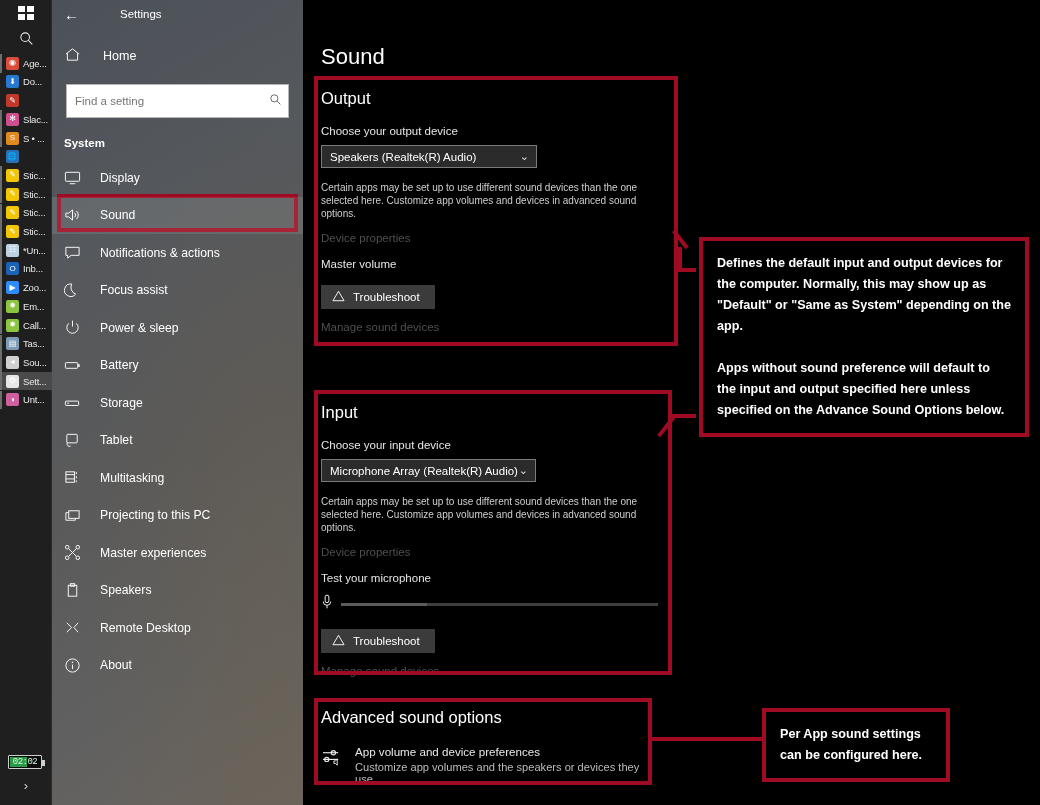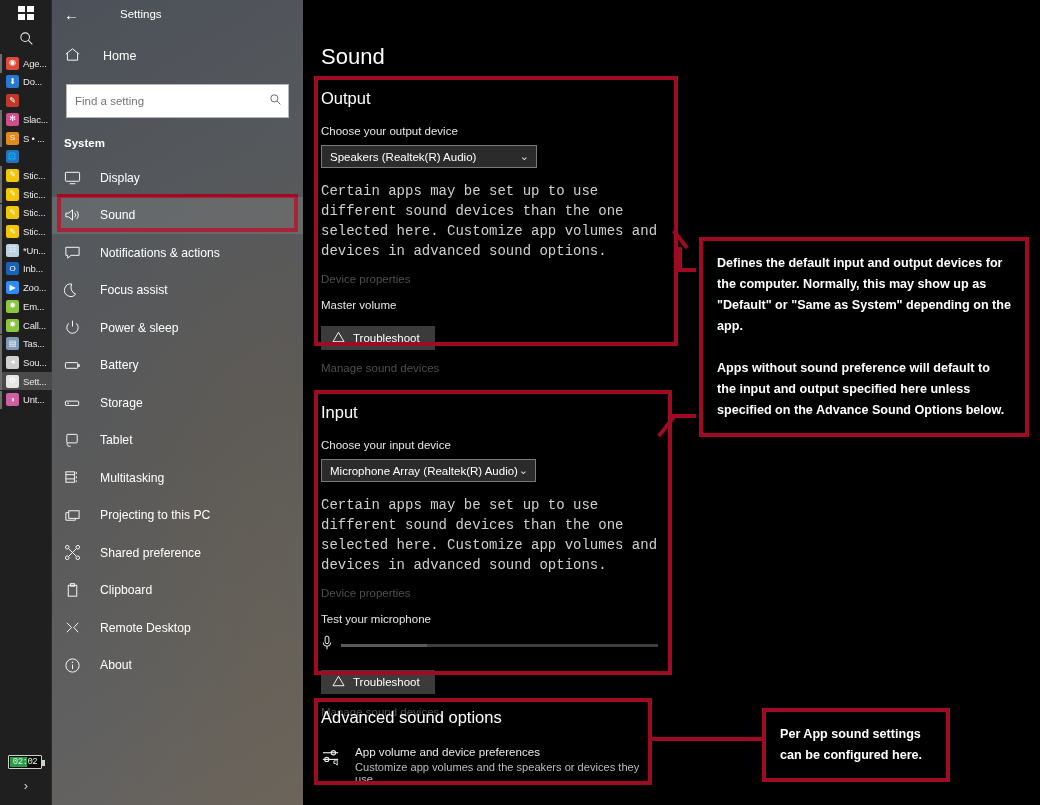--- a/index.html
+++ b/index.html
@@ -115,21 +115,21 @@
 
   .panel { position:absolute; color:#fff; }
   .panel h2 { font-size:16.5px; font-weight:400; color:#fff; }
   .field-label { font-size:11.5px; color:#e6e6e6; }
   .combo {
     height: 23px; background:#2b2b2b; border:1px solid #7a7a7a;
     display:flex; align-items:center; justify-content:space-between;
     padding: 0 7px 0 8px; color:#fff; font-size:11.5px;text-align:center;
   }
   .combo .chev { font-size:11px; color:#dcdcdc; }
-  .desc { font-size:14px; color:#cfcfcf; line-height: 20px; font-family: Liberation Mono, monospace; }
+  .desc { font-size:10px; color:#cfcfcf; line-height: 13px; }
   .link-dim { font-size:11.5px; color:#4f4f4f; }
   .slider-row { display:flex; align-items:center; gap:10px; }
   .slider-track {
     position:relative; flex:1; height:2px; background:#7d7d7d;
   }
   .slider-thumb {
     position:absolute; top:-8px; width:7px; height:18px; border-radius:4px;
     background:#a9a9a9;
   }
   .slider-val { font-size:13px; color:#fff; }
@@ -403,30 +403,30 @@
           <span class="ico">
             <svg width="17" height="17" viewBox="0 0 18 18">
               <circle cx="3.4" cy="3.4" r="1.9" fill="none" stroke="#fff" stroke-width="1"></circle>
               <circle cx="14.6" cy="3.4" r="1.9" fill="none" stroke="#fff" stroke-width="1"></circle>
               <circle cx="3.4" cy="14.6" r="1.9" fill="none" stroke="#fff" stroke-width="1"></circle>
               <circle cx="14.6" cy="14.6" r="1.9" fill="none" stroke="#fff" stroke-width="1"></circle>
               <line x1="5" y1="5" x2="13" y2="13" stroke="#fff" stroke-width="1"></line>
               <line x1="13" y1="5" x2="5" y2="13" stroke="#fff" stroke-width="1"></line>
             </svg>
           </span>
-          <span>Shared preference</span>
+          <span>Master experiences</span>
         </div>
         <div class="nav-item">
           <span class="ico">
             <svg width="17" height="17" viewBox="0 0 18 18">
               <rect x="4.5" y="3.5" width="9" height="11.5" fill="none" stroke="#fff" stroke-width="1"></rect>
               <rect x="6.8" y="1.8" width="4.4" height="2.6" fill="none" stroke="#fff" stroke-width="1"></rect>
             </svg>
           </span>
-          <span>Clipboard</span>
+          <span>Speakers</span>
         </div>
         <div class="nav-item">
           <span class="ico">
             <svg width="17" height="17" viewBox="0 0 18 18">
               <path d="M3 4 L8 9 L3 14" fill="none" stroke="#fff" stroke-width="1"></path>
               <path d="M15 4 L10.5 9 L15 14" fill="none" stroke="#fff" stroke-width="1"></path>
             </svg>
           </span>
           <span>Remote Desktop</span>
         </div>

